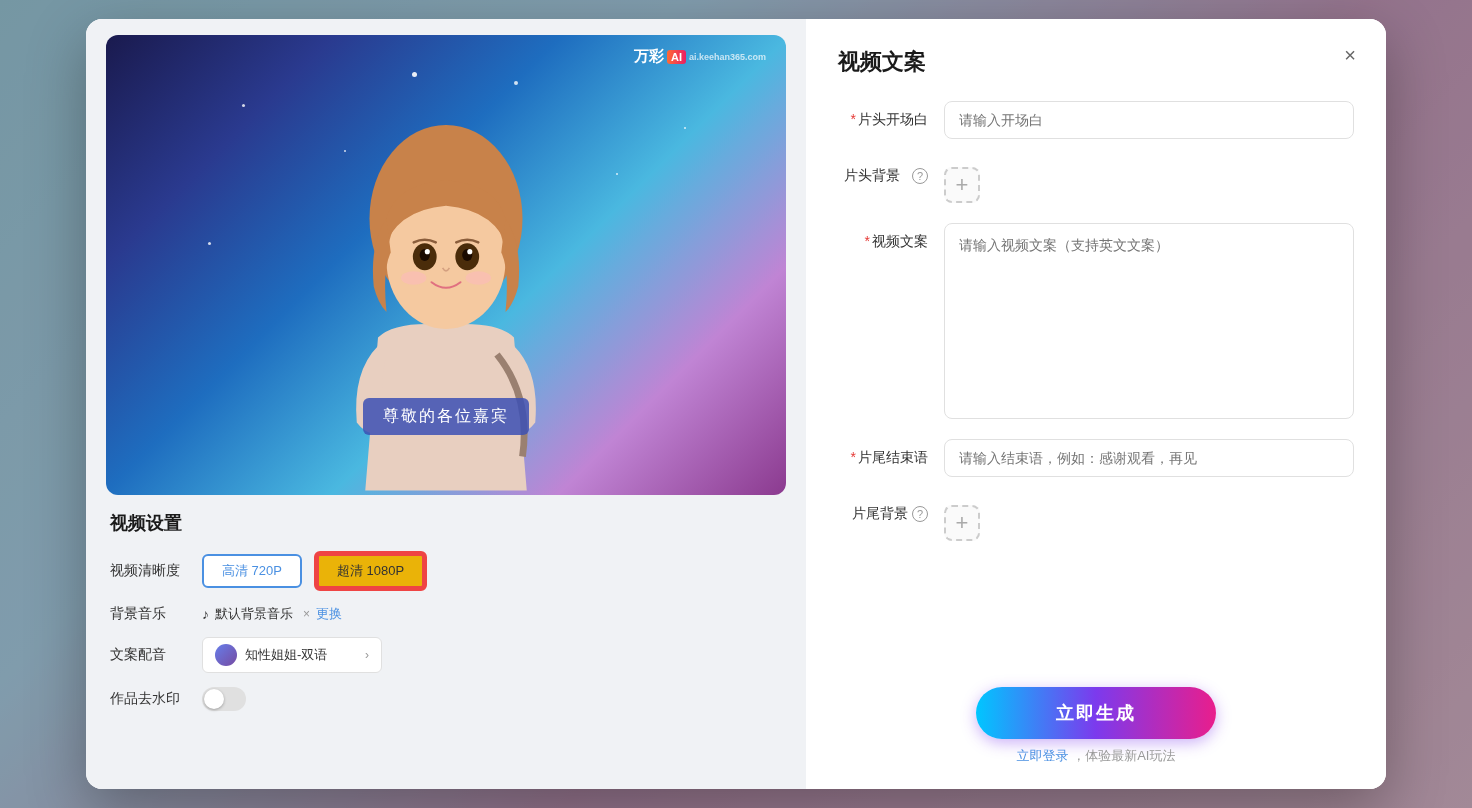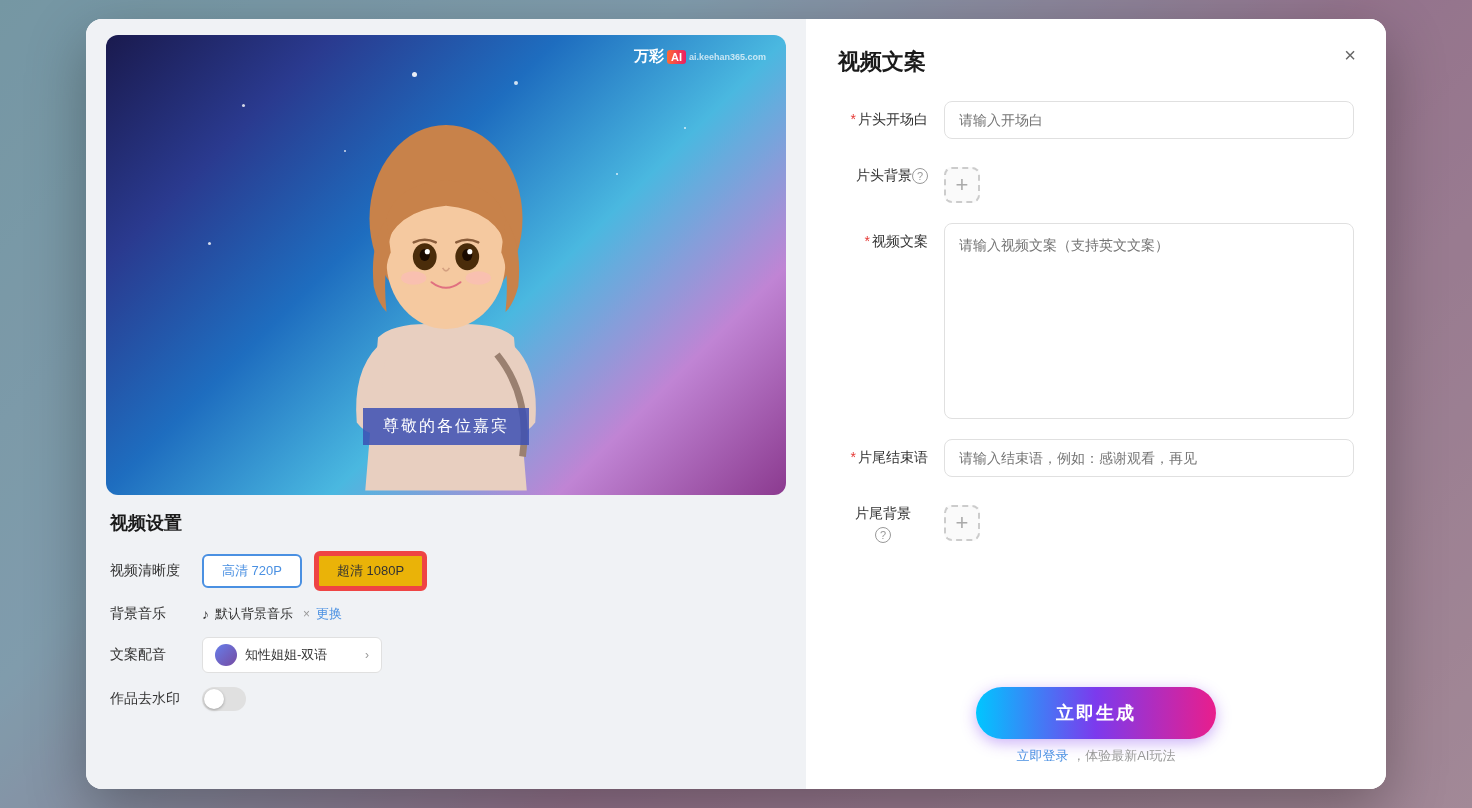--- a/index.html
+++ b/index.html
@@ -85,27 +85,27 @@
     .star {
       position: absolute;
       background: white;
       border-radius: 50%;
       opacity: 0.8;
     }
 
     
     .subtitle-bar {
       position: absolute;
-      bottom: 50px;
+      bottom: 60px;
       left: 50%;
       transform: translateX(-50%);
       background: rgba(60, 80, 180, 0.85);
       color: white;
       padding: 8px 20px;
-      border-radius: 0;
+      border-radius: 6px;
       font-size: 16px;
       white-space: nowrap;
       letter-spacing: 2px;
     }
 
     
     .video-settings {
       margin-top: 16px;
       padding: 0 4px;
     }
@@ -467,21 +467,21 @@
       <div class="close-btn">×</div>
 
       <div class="form-field">
         <span class="field-label">
           <span class="required-mark">*</span><span>片头开场白</span>
         </span>
         <input class="field-input" type="text" placeholder="请输入开场白" style="">
       </div>
 
       <div class="form-field">
-        <span class="field-label" style="display:flex;align-items:center;justify-content:flex-end;gap:0;padding-top:8px;">
+        <span class="field-label" style="display:flex;align-items:center;justify-content:flex-end;gap:12px;padding-top:8px;">
           <span>片头背景</span>
           <span class="help-icon">?</span>
         </span>
         <div class="background-add">
           <div class="add-icon-btn">+</div>
         </div>
       </div>
 
       <div class="form-field">
         <span class="field-label" style="padding-top:10px;">
@@ -491,21 +491,21 @@
       </div>
 
       <div class="form-field">
         <span class="field-label">
           <span class="required-mark">*</span><span>片尾结束语</span>
         </span>
         <input class="field-input" type="text" placeholder="请输入结束语，例如：感谢观看，再见" style="">
       </div>
 
       <div class="form-field">
-        <span class="field-label" style="display:flex;align-items:center;justify-content:flex-end;gap:4px;padding-top:8px;flex-direction:column;">
+        <span class="field-label" style="display:flex;align-items:center;justify-content:flex-end;gap:4px;padding-top:8px;">
           <span>片尾背景</span>
           <span class="help-icon">?</span>
         </span>
         <div class="background-add">
           <div class="add-icon-btn">+</div>
         </div>
       </div>
 
       <div class="generate-section">
         <button class="generate-btn">立即生成</button>

